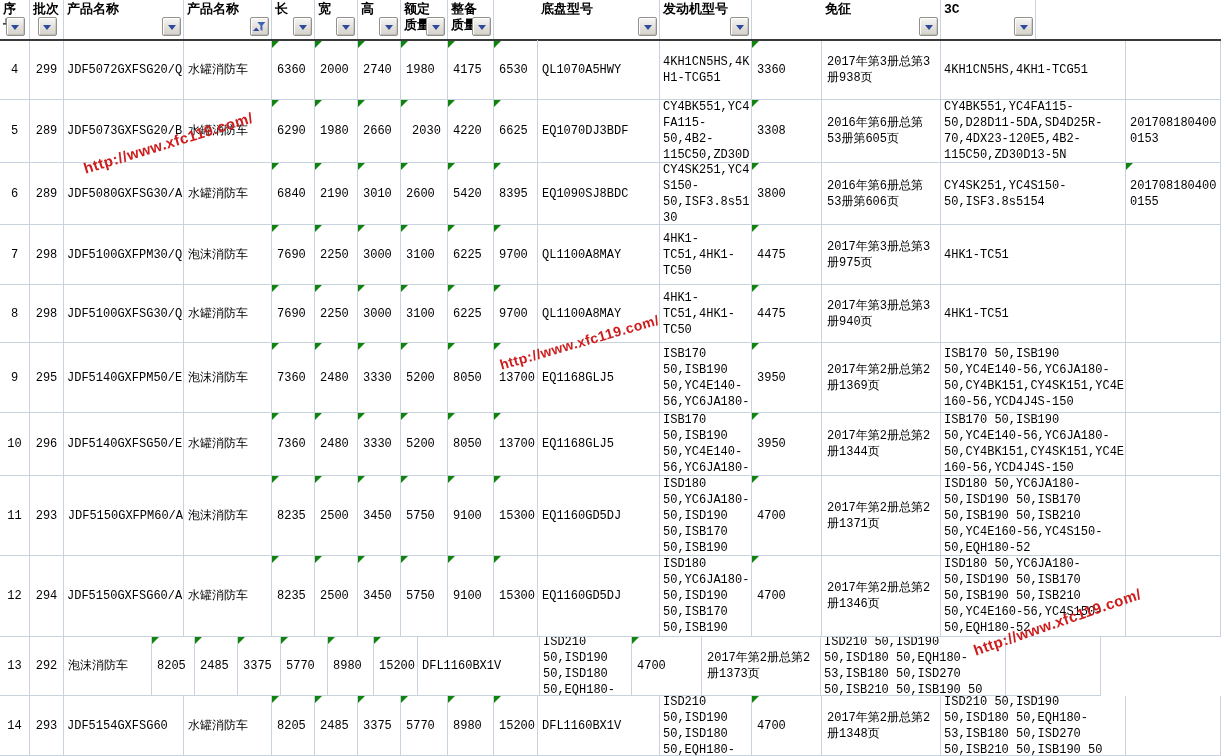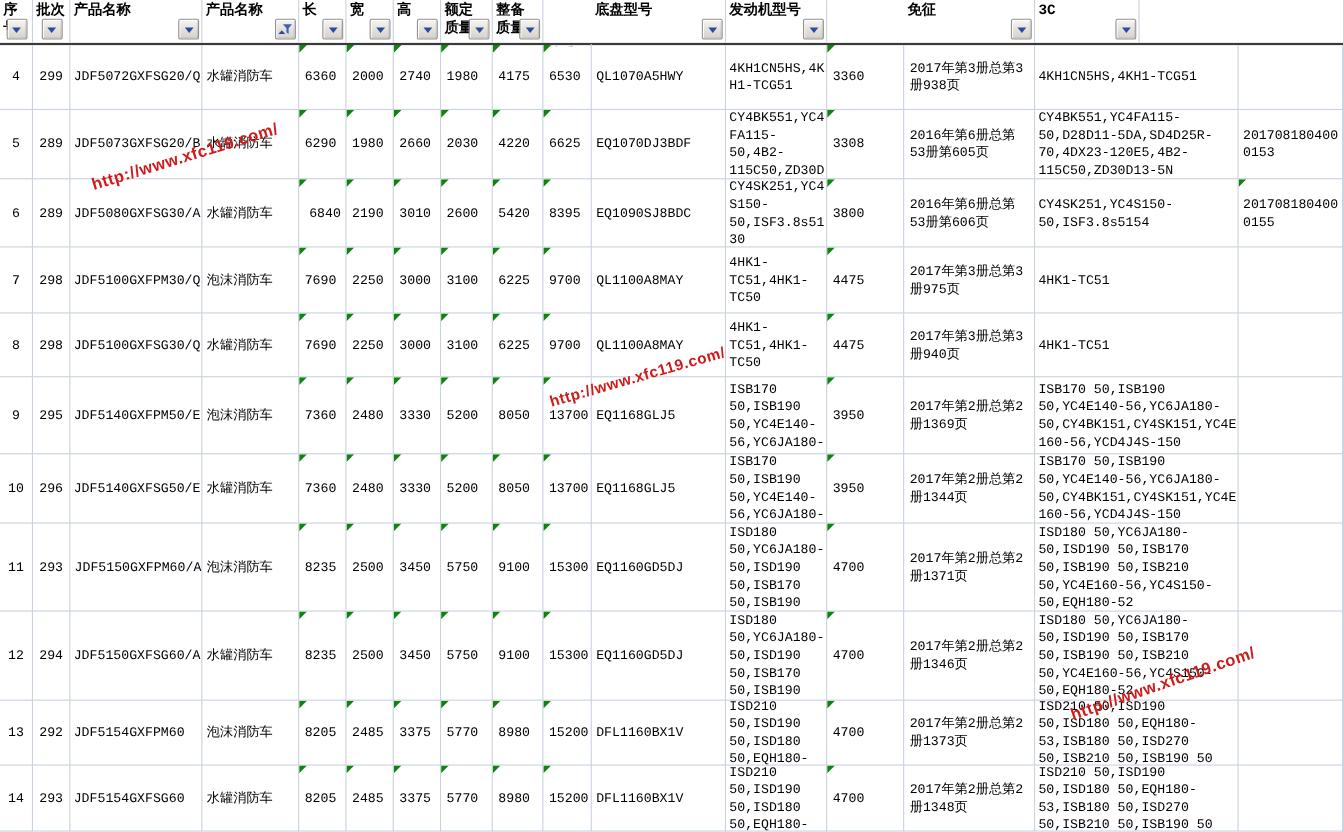--- a/index.html
+++ b/index.html
@@ -241,21 +241,21 @@
         <div class="ctext">6290</div>
       </div>
       <div class="cell cell-width" style="width: 43px;">
         <span class="tri"></span>
         <div class="ctext">1980</div>
       </div>
       <div class="cell cell-height" style="width: 43px;">
         <span class="tri"></span>
         <div class="ctext">2660</div>
       </div>
-      <div class="cell cell-rated_mass" style="width: 47px;">
+      <div class="cell cell-rated_mass" style="width: 47px; align-items: center;">
         <span class="tri"></span>
         <div class="ctext">2030</div>
       </div>
       <div class="cell cell-curb_mass" style="width: 46px;">
         <span class="tri"></span>
         <div class="ctext">4220</div>
       </div>
       <div class="cell cell-total_mass" style="width: 44px;">
         <span class="tri"></span>
         <div class="ctext">6625</div>
@@ -294,21 +294,21 @@
       </div>
       <div class="cell cell-batch" style="width: 34px;">
         <div class="ctext">289</div>
       </div>
       <div class="cell cell-product_code" style="width: 120px;">
         <div class="ctext">JDF5080GXFSG30/A</div>
       </div>
       <div class="cell cell-product_name" style="width: 88px;">
         <div class="ctext">水罐消防车</div>
       </div>
-      <div class="cell cell-length" style="width: 43px; text-align: center;">
+      <div class="cell cell-length" style="width: 43px;">
         <span class="tri"></span>
         <div class="ctext">6840</div>
       </div>
       <div class="cell cell-width" style="width: 43px;">
         <span class="tri"></span>
         <div class="ctext">2190</div>
       </div>
       <div class="cell cell-height" style="width: 43px;">
         <span class="tri"></span>
         <div class="ctext">3010</div>
@@ -731,23 +731,20 @@
       <div class="cell cell-c3" style="width: 95px;">
         <div class="ctext"></div>
       </div>
     </div>
     <div class="drow" style="height: 59px;">
       <div class="cell cell-seq" style="width: 30px;">
         <div class="ctext">13</div>
       </div>
       <div class="cell cell-batch" style="width: 34px;">
         <div class="ctext">292</div>
-      </div>
-      <div class="cell cell-product_code" style="width: 120px;">
-        <div class="ctext">JDF5154GXFPM60</div>
       </div>
       <div class="cell cell-product_name" style="width: 88px;">
         <div class="ctext">泡沫消防车</div>
       </div>
       <div class="cell cell-length" style="width: 43px;">
         <span class="tri"></span>
         <div class="ctext">8205</div>
       </div>
       <div class="cell cell-width" style="width: 43px;">
         <span class="tri"></span>

